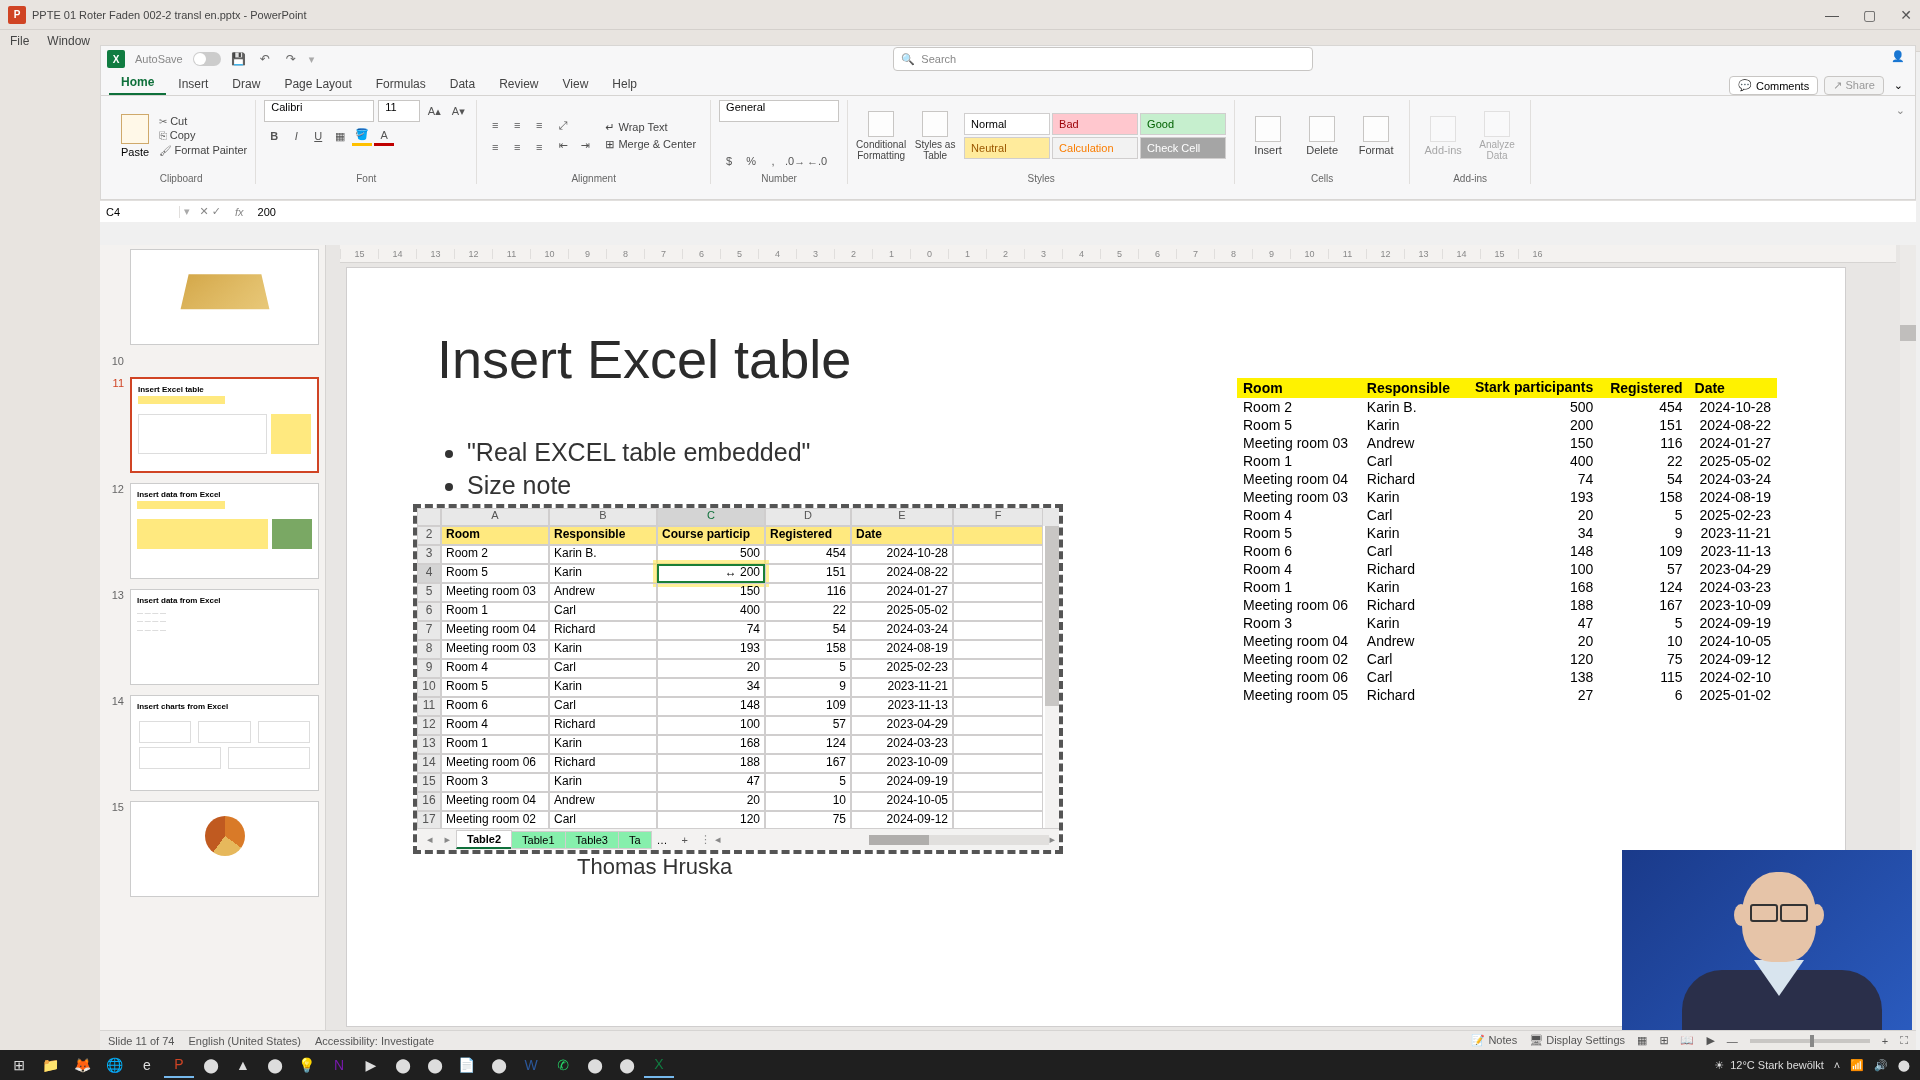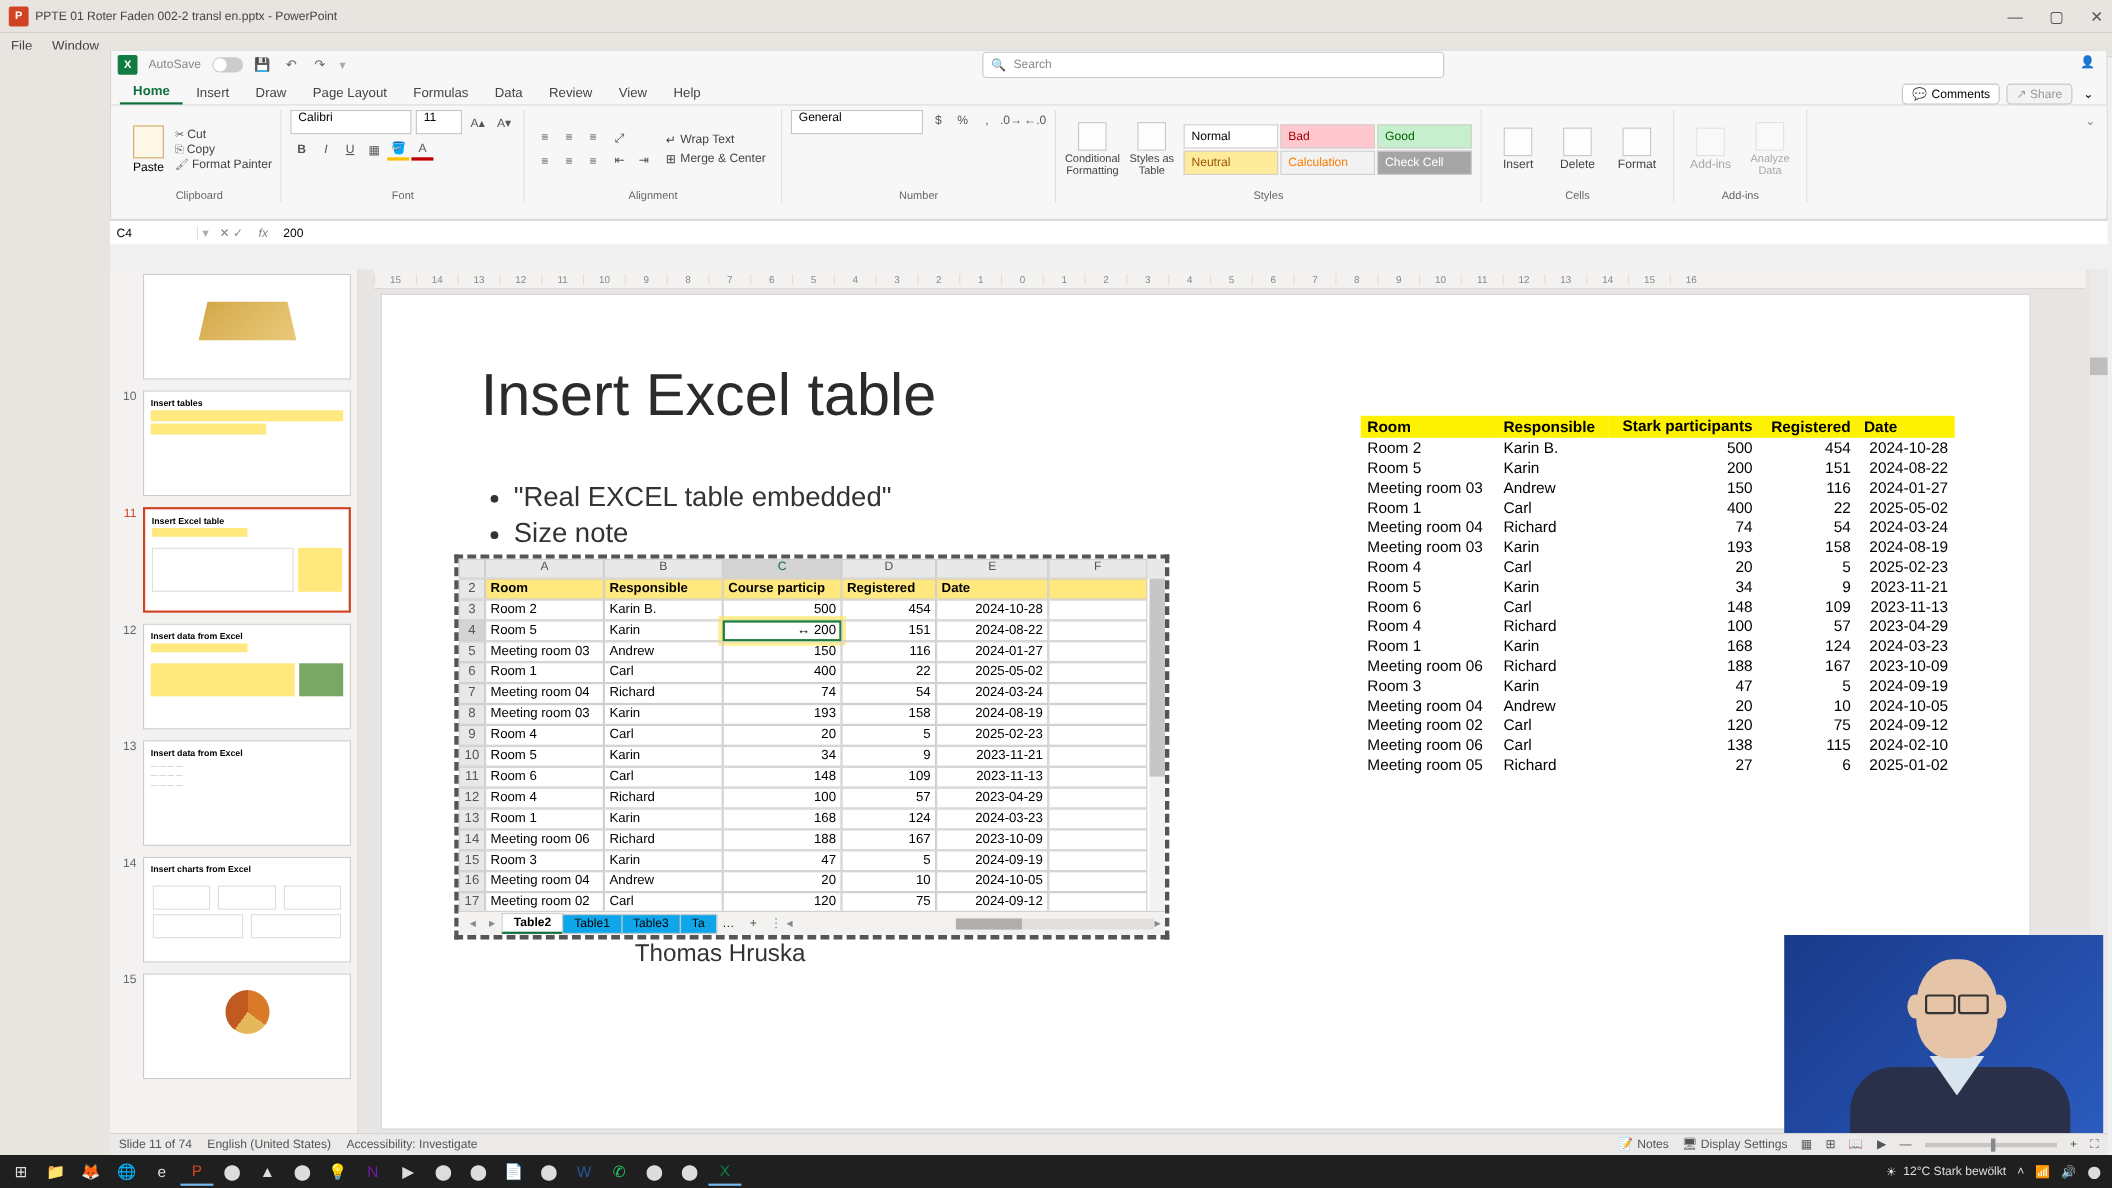--- a/index.html
+++ b/index.html
@@ -99,21 +99,21 @@
   .xlr { display:flex; height:19px; font-size:12px;}
   .xlr .rn { width:24px; background:#e8e8e8; border:1px solid #d0cece; text-align:center; color:#555;}
   .xlr .c { border:1px solid #d0cece; padding:0 4px; overflow:hidden; white-space:nowrap;}
   .xlr.hdr .c { background:#ffe97f; font-weight:700;}
   .cA{width:108px;} .cB{width:108px;} .cC{width:108px; text-align:right;} .cD{width:86px; text-align:right;} .cE{width:102px; text-align:right;} .cF{width:90px;}
   .sel-cell { outline:2px solid #1a7f37; outline-offset:-2px; box-shadow: 0 0 0 4px rgba(255,230,80,0.6);}
   .hl-col { background:#d4d4d4 !important; color:#0f703b;}
   .hl-row { background:#d4d4d4 !important; color:#0f703b;}
   .sheet-tabs { display:flex; height:22px; align-items:center; background:#f3f2f1; border-top:1px solid #d0cece; font-size:11px; padding:0 4px; gap:0;}
   .sheet-tabs .nav { padding:0 6px; color:#888;}
-  .sheet-tabs .st { padding:2px 10px; border:1px solid #d0cece; background:#0ea5e9; margin-right:-1px;}
+  .sheet-tabs .st { padding:2px 10px; border:1px solid #d0cece; background:#86efac; margin-right:-1px;}
   .sheet-tabs .st.active { background:#fff; border-bottom:2px solid #0f703b; font-weight:600;}
   .sheet-tabs .add { padding:0 8px; color:#555;}
   .xl-scrollbar { margin-left:auto; width:180px; height:10px; background:#e1dfdd; position:relative;}
   .xl-scrollbar::after{content:""; position:absolute; left:0; width:60px; height:10px; background:#b0aeac;}
   .xl-vscroll { position:absolute; right:0; top:18px; bottom:22px; width:14px; background:#f3f2f1;}
   .xl-vscroll::after { content:""; position:absolute; top:0; width:14px; height:180px; background:#c8c6c4;}
 
   
   .static-table { position:absolute; top:110px; left:890px; width:540px; font-size:14px; border-collapse:collapse;}
   .static-table th { background:#fff200; font-weight:700; padding:2px 6px; text-align:left; border:none;}
@@ -261,21 +261,21 @@
         </div>
         <div style="display:flex; flex-direction:column;">
           <div class="wrap-btn">↵ <span>Wrap Text</span></div>
           <div class="merge-btn">⊞ <span>Merge &amp; Center</span></div>
         </div>
       </div>
       <div class="rlabel">Alignment</div>
     </div>
 
     <div class="rgroup">
-      <div class="rbody" style="flex-direction:row; align-items:flex-start; gap:4px;">
+      <div class="rbody" style="flex-direction:column; align-items:flex-start; gap:4px;justify-content:space-between;">
         <div class="num-sel">General</div>
         <div class="btn-row">
           <div class="icbtn">$</div>
           <div class="icbtn">%</div>
           <div class="icbtn">,</div>
           <div class="icbtn">.0→</div>
           <div class="icbtn">←.0</div>
         </div>
       </div>
       <div class="rlabel">Number</div>
@@ -386,25 +386,20 @@
   <div class="thumbs-panel" id="thumbs">
       <div class="thumb">
         <div class="num"></div>
         <div class="slide">
           <div style="font-size:8px;font-weight:600;"></div>
           <div style="margin:14px auto;width:80px;height:40px;background:linear-gradient(135deg,#d4a84a,#e8c878);transform:perspective(100px) rotateX(30deg);"></div>
         </div>
       </div>
       <div class="thumb">
         <div class="num">10</div>
-        <div class="slide">
-          <div style="font-size:8px;font-weight:600;">Insert tables</div>
-          <div class="tmini-yellow"></div>
-          <div class="tmini-yellow" style="width:60%;"></div>
-        </div>
       </div>
       <div class="thumb sel">
         <div class="num">11</div>
         <div class="slide">
           <div style="font-size:8px;font-weight:600;">Insert Excel table</div>
           <div class="tmini-yellow" style="width:50%;height:8px;"></div>
           <div style="display:flex;gap:4px;margin-top:10px;">
             <div style="flex:1;border:1px solid #ddd;height:40px;"></div>
             <div style="width:40px;background:#ffe97f;height:40px;"></div>
           </div>

